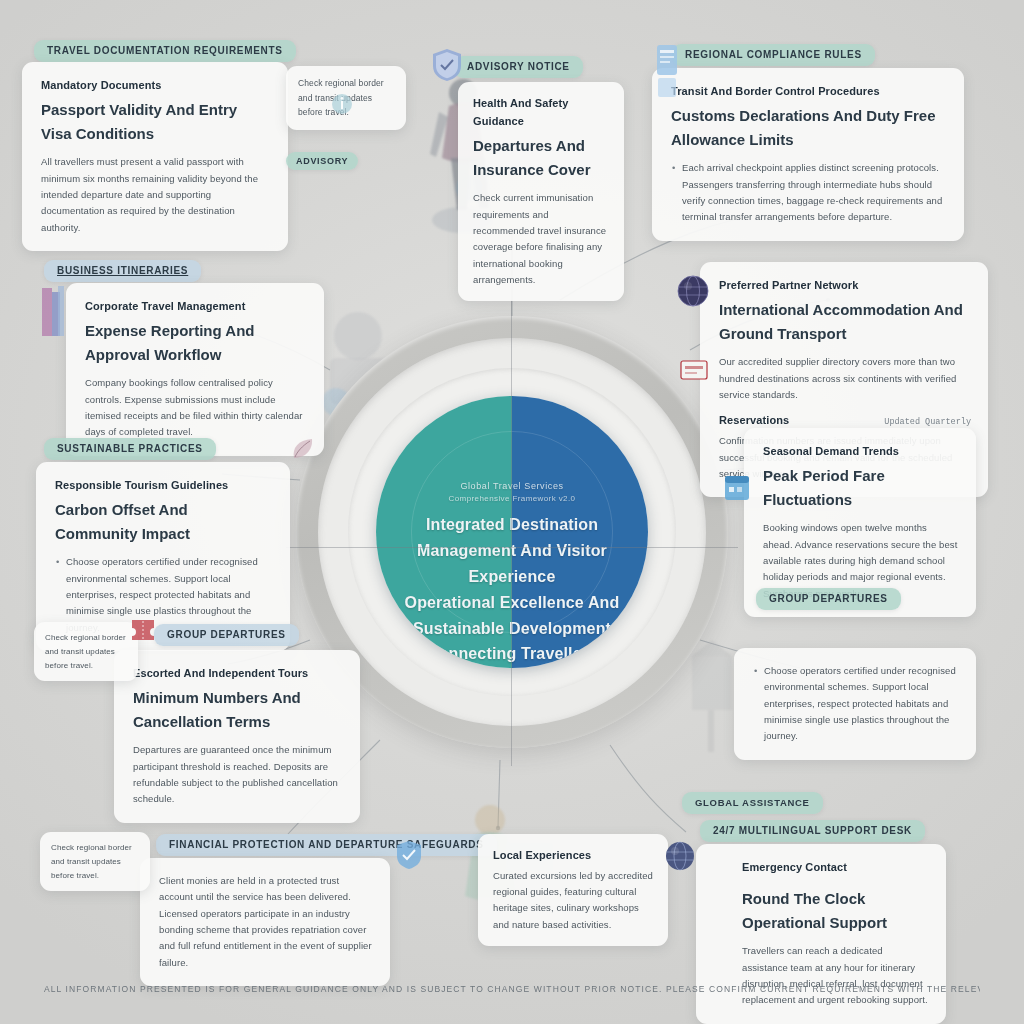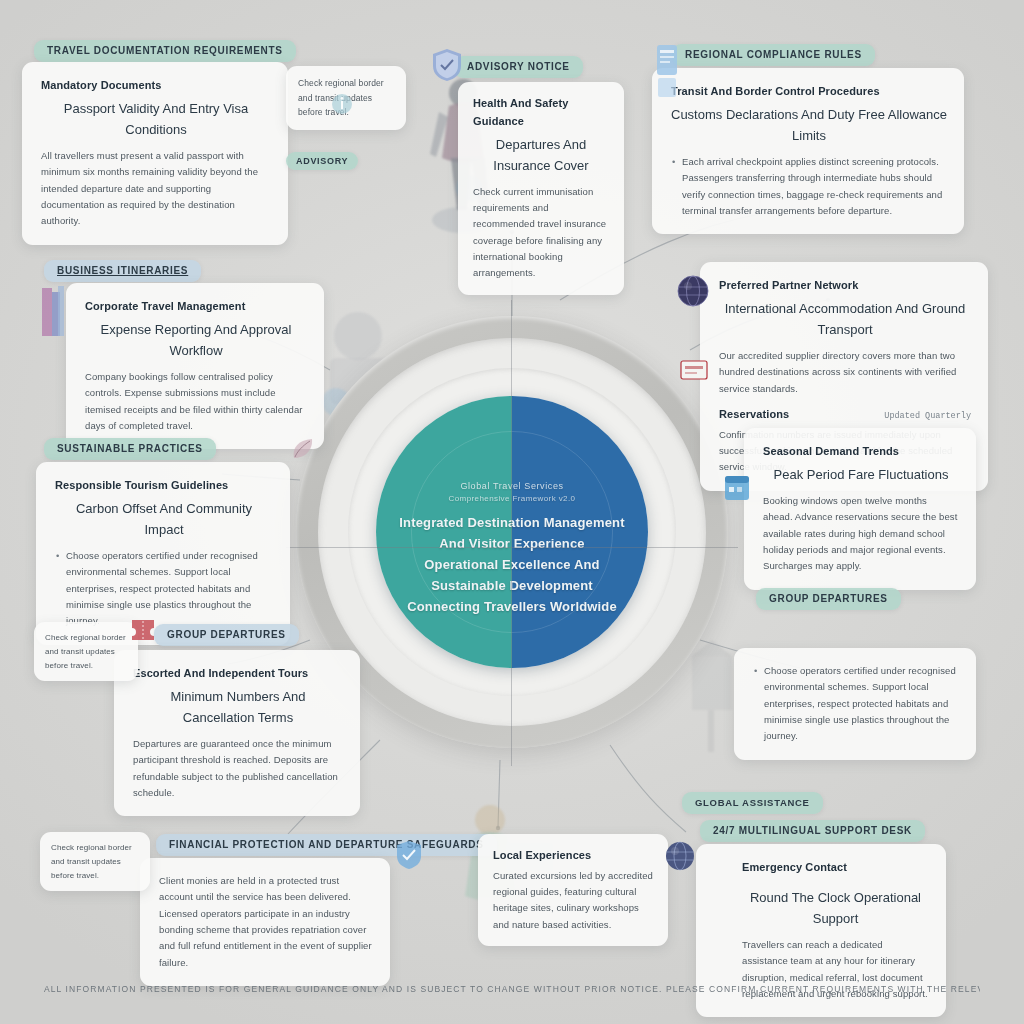--- a/index.html
+++ b/index.html
@@ -63,41 +63,41 @@
     border: 1px solid rgba(255,255,255,.13);
   }
   .core-text {
     position: absolute; left: 7%; right: 7%; top: 31%;
     text-align: center;
     color: #eef3f5;
     text-shadow: 0 1px 2px rgba(0,0,0,.22);
   }
   .core-eyebrow { font-size: 9px; letter-spacing: .6px; opacity: .82; line-height: 1.45; }
   .core-sub     { font-size: 8px; letter-spacing: .4px; opacity: .72; margin-bottom: 7px; line-height: 1.45; }
-  .core-title   { font-size: 13px; font-weight: bold; line-height: 1.62; letter-spacing: .15px; }
+  .core-title   { font-size: 16px; font-weight: bold; line-height: 1.62; letter-spacing: .15px; }
 
   .axis-v, .axis-h { position: absolute; background: rgba(120,125,130,.42); }
   .axis-v { left: 511px; top: 300px; width: 1px; height: 466px; }
   .axis-h { left: 286px; top: 547px; height: 1px; width: 452px; }
 
   
   .card {
     position: absolute;
     background: rgba(250,250,249,.93);
     border-radius: 11px;
     box-shadow: 0 3px 12px rgba(90,95,100,.17);
     padding: 15px 17px 15px 19px;
   }
   .card-title {
     font-size: 11px; font-weight: bold; color: #22303c;
     line-height: 1.62; margin-bottom: 3px; letter-spacing: .1px;
   }
   .card-sub {
-    font-size: 13px; font-weight: normal; color: #2b3a46;
-    line-height: 1.62; margin-bottom: 8px; text-align: center;
+    font-size: 15px; font-weight: bold; color: #2b3a46;
+    line-height: 1.62; margin-bottom: 8px;
   }
   .card-body {
     font-size: 9.5px; color: #4d575f; line-height: 1.72; letter-spacing: .1px;
   }
   .card-body.bulleted { padding-left: 11px; position: relative; }
   .card-body.bulleted::before {
     content: "\2022"; position: absolute; left: 1px; top: 0; color: #737d85;
   }
 
   

